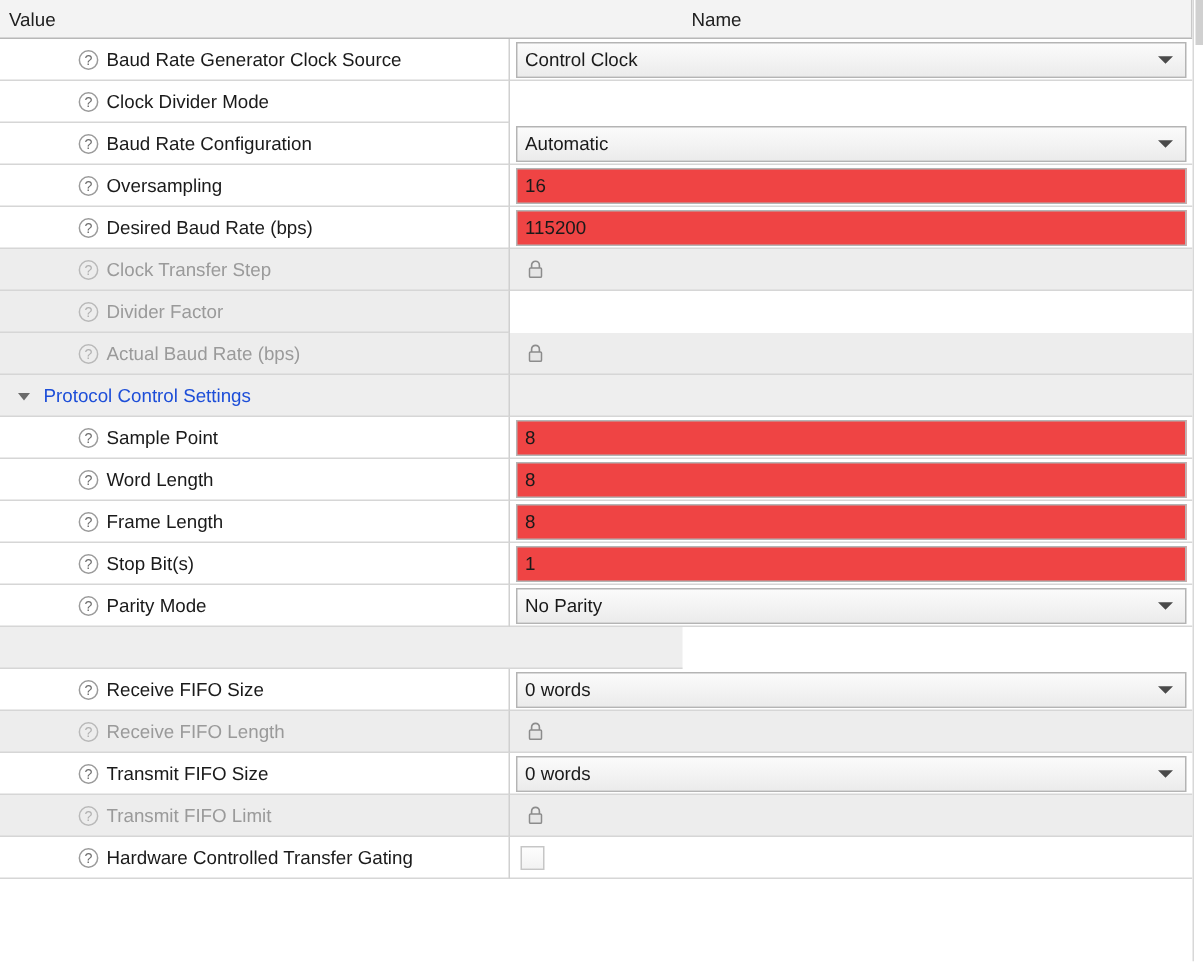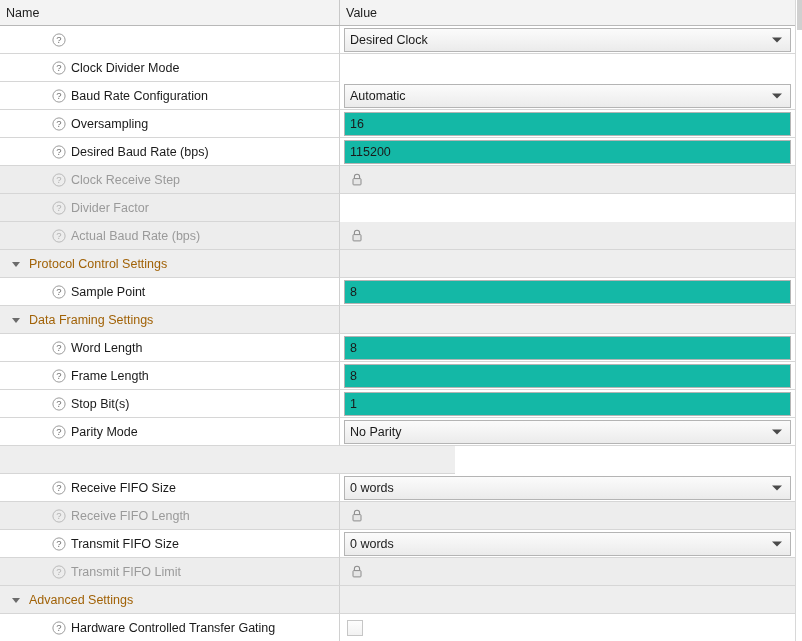--- a/index.html
+++ b/index.html
@@ -66,21 +66,21 @@
   }
   .row.group .cell-val {
     background: #eeeeee;
   }
   .tri {
     flex: 0 0 14px; width: 14px; height: 100%;
     margin-left: 9px; margin-right: 6px;
     display: flex; align-items: center; justify-content: center;
   }
   .tri svg { display: block; }
-  .row.group .lbl { color: #a16207; }
+  .row.group .lbl { color: #1d4ed8; }
 
   
   .row.locked .cell-name { background: #ededed; }
   .row.locked .cell-val  { background: #ededed; }
   .row.locked .lbl { color: #9a9a9a; }
   .lock-icon {
     flex: 0 0 12px; width: 12px; height: 13px;
     margin-left: 5px; margin-right: 5px;
   }
   .lock-icon svg { display: block; }
@@ -99,21 +99,21 @@
     position: absolute; right: 8px; top: 50%;
     transform: translateY(-50%);
     width: 0; height: 0;
     border-left: 5px solid transparent;
     border-right: 5px solid transparent;
     border-top: 5px solid #4a4a4a;
   }
   .textbox {
     width: 447px; height: 24px; margin-left: 4px;
     display: flex; align-items: center;
-    background: #14b8a6;
+    background: #ef4444;
     border: 1px solid #b4b4b4;
   }
   .textbox .txt { padding-left: 5px; font-size: 12.5px; color: #1a1a1a; }
 
   .lockwrap { display: flex; align-items: center; padding-left: 6px; }
 
   .checkbox {
     width: 16px; height: 16px; margin-left: 7px;
     background: linear-gradient(to bottom, #fdfdfd 0%, #f2f2f2 100%);
     border: 1px solid #c6c6c6;
@@ -131,38 +131,39 @@
     width: 6px; height: 30px;
     background: #d0d0d0;
   }
 </style>
 </head>
 <body>
 
 <div id="grid">
 
   <div class="hdr">
+    <div class="hdr-cell hdr-value">Value</div>
     <div class="hdr-cell hdr-name">Name</div>
-    <div class="hdr-cell hdr-value">Value</div>
   </div>
 
   <div class="rows" id="rows-container">
       <div class="row">
         <div class="cell-name">
           <span class="indent"></span>
           <span class="help-icon">
             <svg width="14" height="14" viewBox="0 0 14 14">
               <circle cx="7" cy="7" r="6.1" fill="none" stroke="#9b9b9b" stroke-width="1"></circle>
               <text x="7" y="10.4" font-family="Liberation Sans, sans-serif" font-size="9.5" fill="#6d6d6d" text-anchor="middle">?</text>
             </svg>
           </span>
+          <span class="lbl">Baud Rate Generator Clock Source</span>
         </div>
         <div class="cell-val">
           <div class="combo">
-            <span class="txt">Desired Clock</span>
+            <span class="txt">Control Clock</span>
             <span class="arrow"></span>
           </div>
         </div>
       </div>
       <div class="row">
         <div class="cell-name">
           <span class="indent"></span>
           <span class="help-icon">
             <svg width="14" height="14" viewBox="0 0 14 14">
               <circle cx="7" cy="7" r="6.1" fill="none" stroke="#9b9b9b" stroke-width="1"></circle>
@@ -226,21 +227,21 @@
       </div>
       <div class="row locked">
         <div class="cell-name">
           <span class="indent"></span>
           <span class="help-icon">
             <svg width="14" height="14" viewBox="0 0 14 14">
               <circle cx="7" cy="7" r="6.1" fill="none" stroke="#b9b9b9" stroke-width="1"></circle>
               <text x="7" y="10.4" font-family="Liberation Sans, sans-serif" font-size="9.5" fill="#b0b0b0" text-anchor="middle">?</text>
             </svg>
           </span>
-          <span class="lbl">Clock Receive Step</span>
+          <span class="lbl">Clock Transfer Step</span>
         </div>
         <div class="cell-val">
           <div class="lockwrap">
             <span class="lock-icon">
               <svg width="12" height="13" viewBox="0 0 12 13">
                 <path d="M3.4 5.6 V3.8 a2.6 2.6 0 0 1 5.2 0 V5.6" fill="none" stroke="#8c8c8c" stroke-width="1.1"></path>
                 <rect x="2" y="5.6" width="8" height="6.3" rx="0.8" fill="#e6e6e6" stroke="#8c8c8c" stroke-width="1"></rect>
               </svg>
             </span>
             <span class="locked-val-text">851</span>
@@ -303,31 +304,20 @@
             </svg>
           </span>
           <span class="lbl">Sample Point</span>
         </div>
         <div class="cell-val">
           <div class="textbox">
             <span class="txt">8</span>
           </div>
         </div>
       </div>
-      <div class="row group">
-        <div class="cell-name">
-          <span class="tri">
-            <svg width="10" height="10" viewBox="0 0 10 10">
-              <path d="M1 3 L9 3 L5 8 Z" fill="#6b6b6b"></path>
-            </svg>
-          </span>
-          <span class="lbl">Data Framing Settings</span>
-        </div>
-        <div class="cell-val"></div>
-      </div>
       <div class="row">
         <div class="cell-name">
           <span class="indent"></span>
           <span class="help-icon">
             <svg width="14" height="14" viewBox="0 0 14 14">
               <circle cx="7" cy="7" r="6.1" fill="none" stroke="#9b9b9b" stroke-width="1"></circle>
               <text x="7" y="10.4" font-family="Liberation Sans, sans-serif" font-size="9.5" fill="#6d6d6d" text-anchor="middle">?</text>
             </svg>
           </span>
           <span class="lbl">Word Length</span>
@@ -468,31 +458,20 @@
             <span class="lock-icon">
               <svg width="12" height="13" viewBox="0 0 12 13">
                 <path d="M3.4 5.6 V3.8 a2.6 2.6 0 0 1 5.2 0 V5.6" fill="none" stroke="#8c8c8c" stroke-width="1.1"></path>
                 <rect x="2" y="5.6" width="8" height="6.3" rx="0.8" fill="#e6e6e6" stroke="#8c8c8c" stroke-width="1"></rect>
               </svg>
             </span>
             <span class="locked-val-text">1</span>
           </div>
         </div>
       </div>
-      <div class="row group">
-        <div class="cell-name">
-          <span class="tri">
-            <svg width="10" height="10" viewBox="0 0 10 10">
-              <path d="M1 3 L9 3 L5 8 Z" fill="#6b6b6b"></path>
-            </svg>
-          </span>
-          <span class="lbl">Advanced Settings</span>
-        </div>
-        <div class="cell-val"></div>
-      </div>
       <div class="row">
         <div class="cell-name">
           <span class="indent"></span>
           <span class="help-icon">
             <svg width="14" height="14" viewBox="0 0 14 14">
               <circle cx="7" cy="7" r="6.1" fill="none" stroke="#9b9b9b" stroke-width="1"></circle>
               <text x="7" y="10.4" font-family="Liberation Sans, sans-serif" font-size="9.5" fill="#6d6d6d" text-anchor="middle">?</text>
             </svg>
           </span>
           <span class="lbl">Hardware Controlled Transfer Gating</span>

